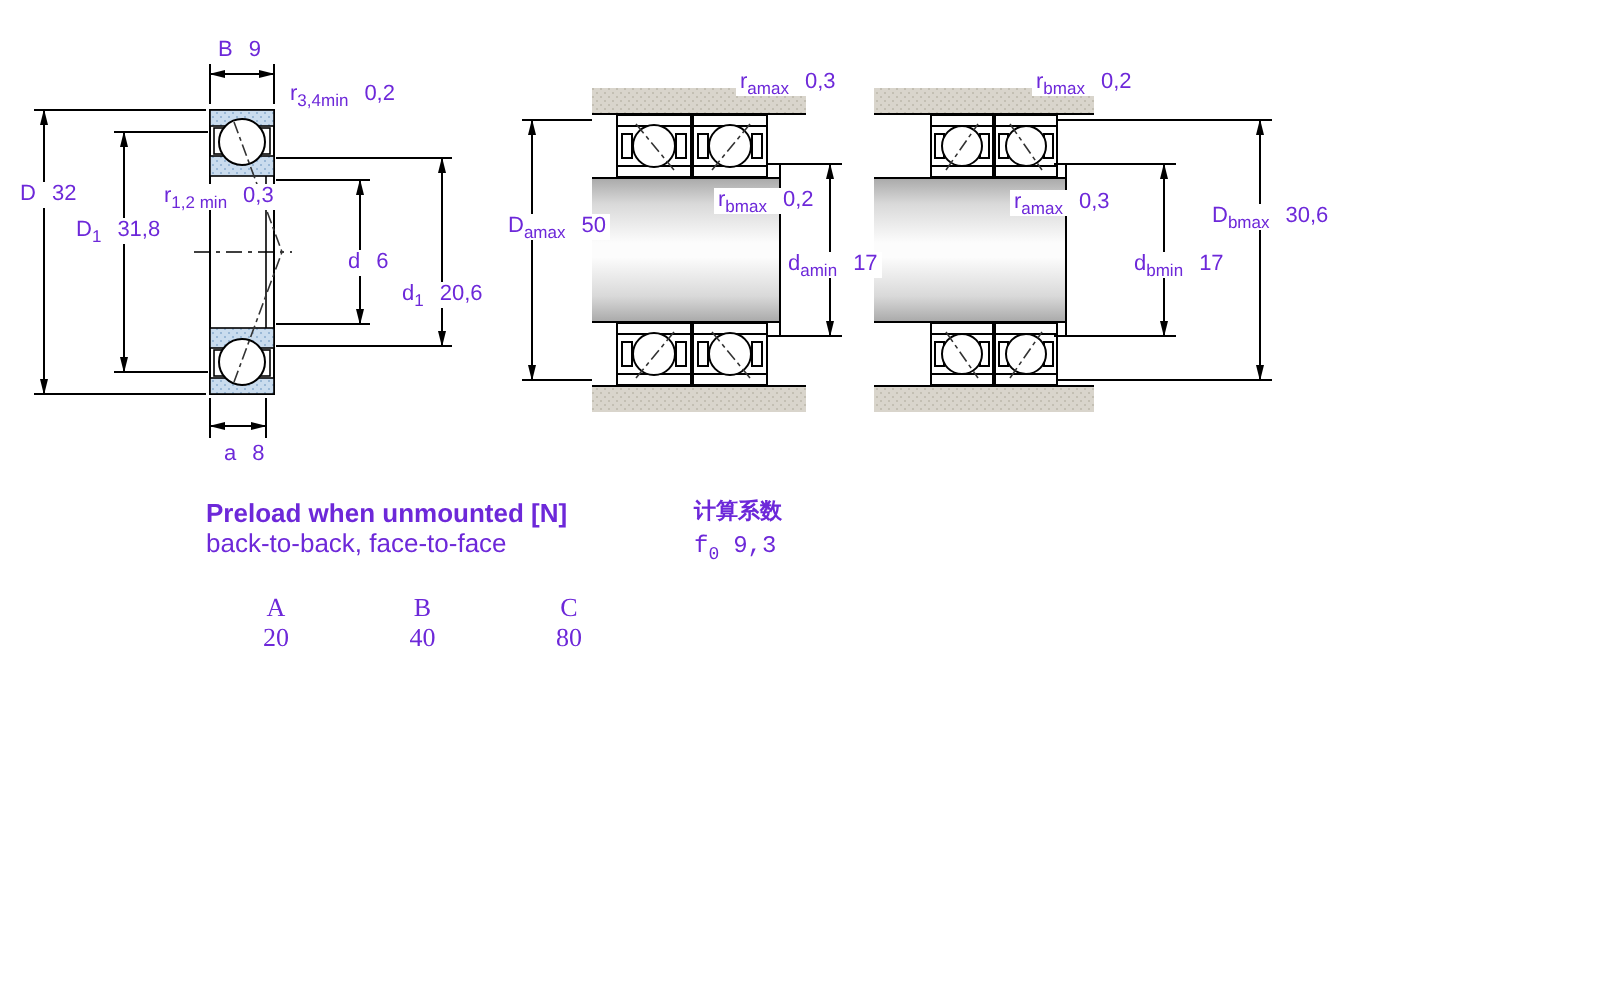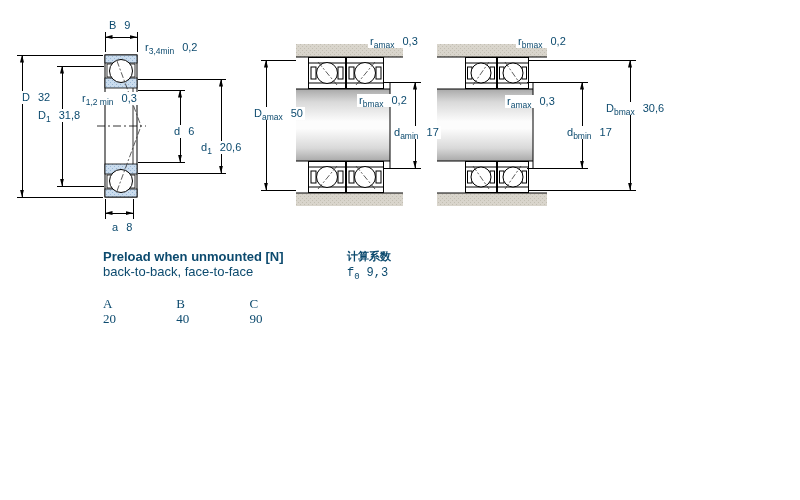--- a/index.html
+++ b/index.html
@@ -1,27 +1,27 @@
 <!DOCTYPE html>
 <html><head>
 <meta charset="utf-8">
 <style>
   html,body{margin:0;padding:0;background:#fff;}
   #stage{position:relative;width:800px;height:500px;background:#ffffff;overflow:hidden;
-         font-family:"Liberation Sans",sans-serif;color:#0c4a6e;}
+         font-family:"Liberation Sans",sans-serif;color:#6d28d9;}
   svg{position:absolute;left:0;top:0;}
   .dim{position:absolute;background:#fff;padding:0 2px;white-space:nowrap;
        font-size:11px;line-height:13px;}
   .dim sub{font-size:8.5px;line-height:0;}
   .dim .val{margin-left:8px;}
   .serif{font-family:Liberation Sans, sans-serif;font-size:13px;line-height:15px;}
   .bold{font-weight:bold;}
   .tblock{position:absolute;}
   .abc{margin-top:17px;}
-  .abc .row{font-family:"Liberation Serif",serif;font-size:13px;line-height:15px;}
+  .abc .row{font-family:"Liberation Serif",serif;font-size:13px;line-height:15px;text-align:center;}
   .abc .cell{display:inline-block;width:70px;}
   .calc-title{font-size:11px;font-weight:bold;line-height:15px;}
   .f0line{font-size:12px;margin-top:2px;font-family:Liberation Mono, monospace;}
   .f0line sub{font-size:9px;}
   .f0line .val{margin-left:7px;}
 </style>
 </head>
 <body>
 
 <div id="stage">
@@ -163,21 +163,21 @@
       <line x1="630" y1="60" x2="630" y2="190" marker-start="url(#ahs)" marker-end="url(#ah)"></line>
       <line x1="527" y1="82" x2="588" y2="82"></line>
           <line x1="527" y1="168" x2="588" y2="168"></line>
       <line x1="582" y1="82" x2="582" y2="168" marker-start="url(#ahs)" marker-end="url(#ah)"></line>
     </g>
   </g>
 </svg>
 
 <div class="dim" style="left:107px;top:19px"><span>B</span><sub></sub><span class="val">9</span></div>
 <div class="dim" style="left:143px;top:41px"><span>r</span><sub>3,4min</sub><span class="val">0,2</span></div>
-<div class="dim" style="left:20px;top:91px"><span>D</span><sub></sub><span class="val">32</span></div>
+<div class="dim" style="left:8px;top:91px"><span>D</span><sub></sub><span class="val">32</span></div>
 <div class="dim" style="left:36px;top:109px"><span>D</span><sub>1</sub><span class="val">31,8</span></div>
 <div class="dim" style="left:80px;top:92px"><span>r</span><sub>1,2 min</sub><span class="val">0,3</span></div>
 <div class="dim" style="left:172px;top:125px"><span>d</span><sub></sub><span class="val">6</span></div>
 <div class="dim" style="left:199px;top:141px"><span>d</span><sub>1</sub><span class="val">20,6</span></div>
 <div class="dim" style="left:110px;top:221px"><span>a</span><sub></sub><span class="val">8</span></div>
 
 <div class="dim" style="left:368px;top:35px"><span>r</span><sub>amax</sub><span class="val">0,3</span></div>
 <div class="dim" style="left:252px;top:107px"><span>D</span><sub>amax</sub><span class="val">50</span></div>
 <div class="dim" style="left:357px;top:94px"><span>r</span><sub>bmax</sub><span class="val">0,2</span></div>
 <div class="dim" style="left:392px;top:126px"><span>d</span><sub>amin</sub><span class="val">17</span></div>
@@ -192,21 +192,21 @@
   <div class="serif">back-to-back, face-to-face</div>
   <div class="abc">
     <div class="row">
       <span class="cell">A</span>
       <span class="cell">B</span>
       <span class="cell">C</span>
     </div>
     <div class="row">
       <span class="cell">20</span>
       <span class="cell">40</span>
-      <span class="cell">90</span>
+      <span class="cell">80</span>
     </div>
   </div>
 </div>
 
 <div class="tblock" style="left:347px;top:249px">
   <div class="calc-title">计算系数</div>
   <div class="f0line"><span>f</span><sub>0</sub><span class="val">9,3</span></div>
 </div>
 
 </div>

